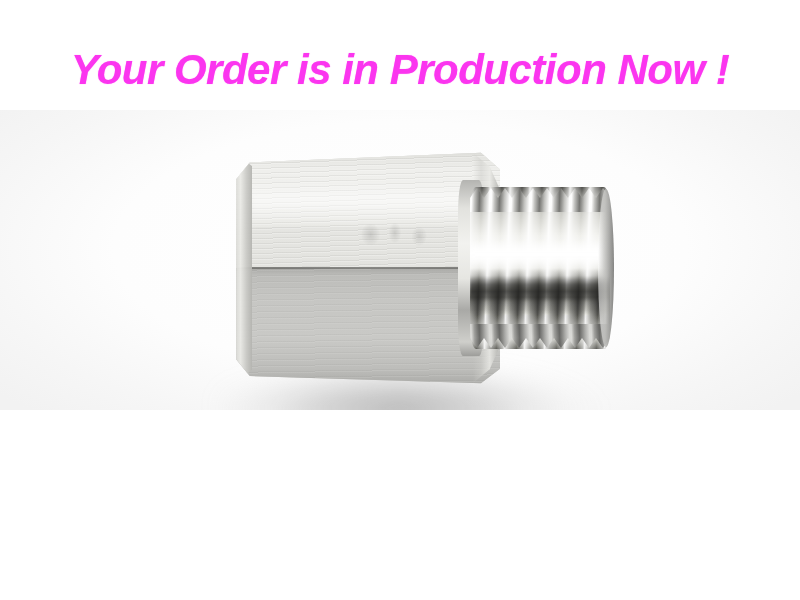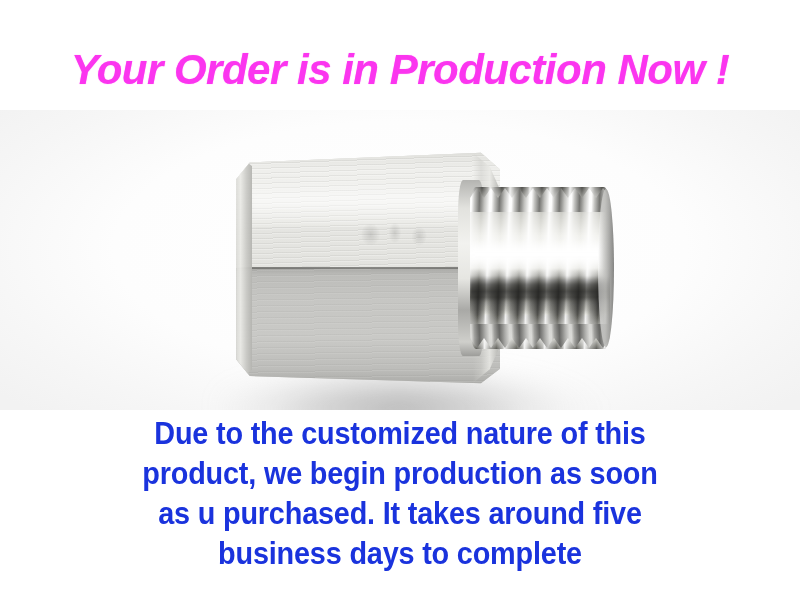--- a/index.html
+++ b/index.html
@@ -464,20 +464,14 @@
           <div class="thread-specular"></div>
         </div>
         <div class="thread-teeth-top"></div>
         <div class="thread-teeth-bottom"></div>
         <div class="thread-cap"></div>
       </div>
 
     </div>
   </div>
 
-  <div class="body-copy">
-    <span class="line">Due to the customized nature of this</span>
-    <span class="line">product, we begin production as soon</span>
-    <span class="line">as u purchased. It takes around five</span>
-    <span class="line">business days to complete</span>
-  </div>
 
 </div>
 
 </body></html>

